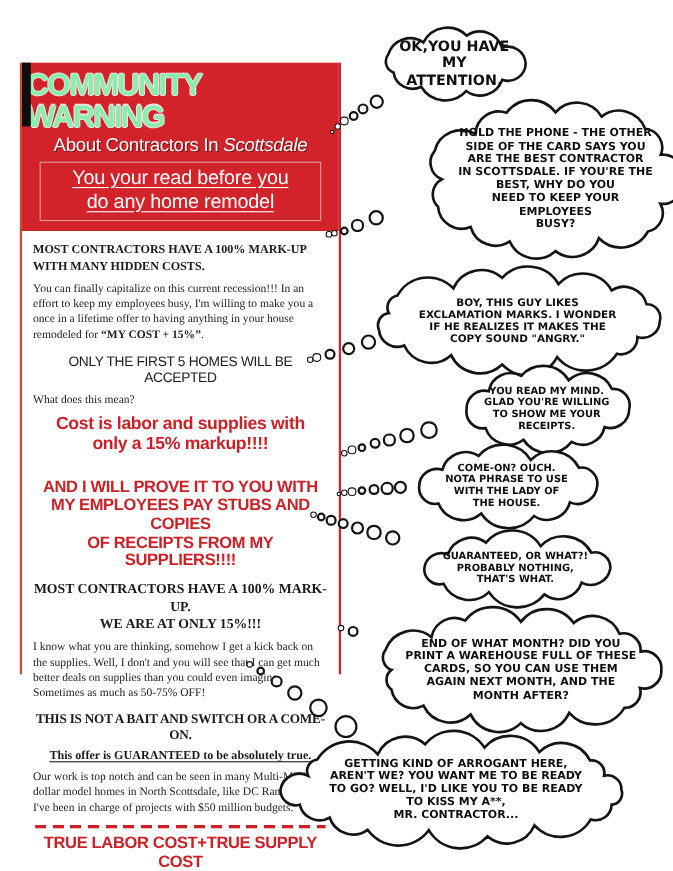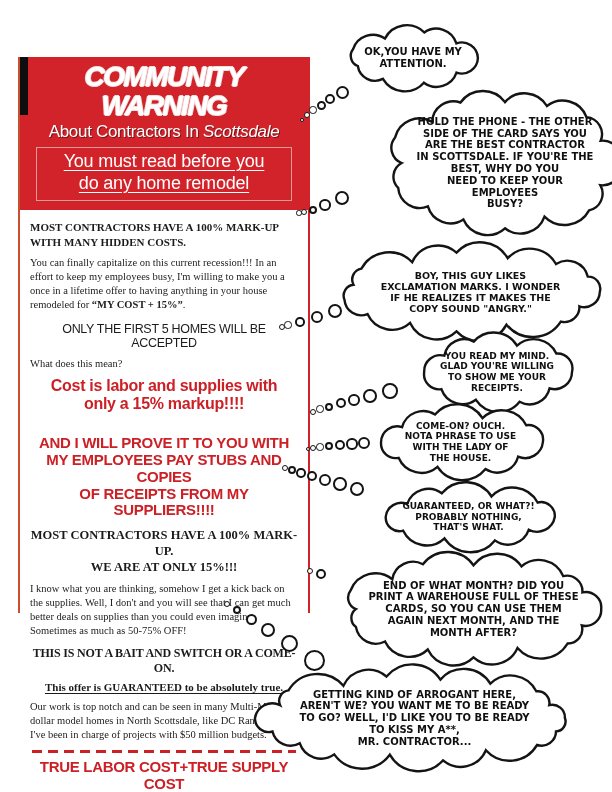--- a/index.html
+++ b/index.html
@@ -8,22 +8,22 @@
   html,body{margin:0;padding:0;background:#ffffff;}
   .page{position:relative;width:612px;height:792px;background:#fff;overflow:hidden;
         font-family:"Liberation Sans",sans-serif;}
 
   
   .flyer{position:absolute;left:18px;top:57px;width:292px;height:556px;background:#fff;
          border-left:2px solid #c94f2f;border-right:2px solid var(--red);box-sizing:border-box;z-index:1;}
   .flyer-header{position:relative;background:var(--red);padding:5px 4px 9px 4px;}
   .black-tab{position:absolute;left:0;top:0;width:8px;height:58px;background:#0e0e0e;}
   .hdr-title{font-family:"Liberation Sans",sans-serif;font-weight:bold;font-size:28px;line-height:1.05;
-             letter-spacing:-1.5px;color:#ffffff;text-align:center;
-             text-shadow:-1px 0 #f3dede,1px 0 #f3dede,0 -1px #f3dede,0 1px #f3dede;font-style:italic;}
+             letter-spacing:-1.5px;color:#86efac;text-align:left;
+             text-shadow:-1px 0 #f3dede,1px 0 #f3dede,0 -1px #f3dede,0 1px #f3dede;}
   .hdr-sub{color:#fff;font-weight:normal;font-size:17px;line-height:1.25;text-align:center;letter-spacing:-0.3px;
            text-shadow:1px 1px 0 rgba(0,0,0,0.45);}
   .hdr-sub .city{font-style:italic;}
   .readbox{margin:5px 12px 0 12px;padding:3px 4px 6px 4px;border:1px solid #e09a9a;text-align:center;}
   .readbox .rline{display:block;color:#fff;font-size:18px;line-height:1.2;font-weight:normal;
                   text-decoration:underline;text-underline-offset:3px;letter-spacing:-0.2px;}
   .flyer-body{padding:6px 10px 0 10px;color:var(--ink);}
   .serif{font-family:"Liberation Serif",serif;font-size:10.5px;line-height:1.33;margin:7px 0 0 0;color:#222;}
   .serifb{font-weight:bold;}
   .h-serif{font-family:Liberation Serif, serif;font-weight:bold;font-size:11px;line-height:1.3;margin:4px 0 0 0;}
@@ -54,21 +54,21 @@
 <body>
 
 <div class="page">
 
   <div class="flyer">
     <div class="flyer-header">
       <div class="black-tab"></div>
       <div class="hdr-title">COMMUNITY WARNING</div>
       <div class="hdr-sub"><span>About Contractors In </span><span class="city">Scottsdale</span></div>
       <div class="readbox">
-        <span class="rline">You must read before you</span>
+        <span class="rline">You your read before you</span>
         <span class="rline">do any home remodel</span>
       </div>
     </div>
 
     <div class="flyer-body">
       <p class="h-serif">MOST CONTRACTORS HAVE A 100% MARK-UP WITH MANY HIDDEN COSTS.</p>
       <p class="serif"><span>You can finally capitalize on this current recession!!!  In an effort to keep my employees busy, I'm willing to make you a once in a lifetime offer to having anything in your house remodeled for </span><span class="serifb">“MY COST + 15%”</span><span>.</span></p>
       <p class="only5">ONLY THE FIRST 5 HOMES WILL BE ACCEPTED</p>
       <p class="serif">What does this mean?</p>
       <p class="redhead red-a">Cost is labor and supplies with
@@ -86,21 +86,21 @@
       <p class="redhead red-c">TRUE LABOR COST+TRUE SUPPLY COST
 WITH ONLY A 15% MARK-UP!</p>
 
     </div>
   </div>
 
   <div class="bubble" style="left:344px;top:28px;width:138px;height:60px">
       <svg width="138" height="60" viewBox="0 0 138 60">
         <path d="M133.9,30.0 A16.1,16.1 0 0 1 112.5,44.6 A21.2,21.2 0 0 1 79.9,54.7 A25.5,25.5 0 0 1 38.9,50.9 A17.5,17.5 0 0 1 13.8,38.0 A10.8,10.8 0 0 1 9.0,21.3 A20.9,20.9 0 0 1 40.9,10.6 A24.7,24.7 0 0 1 80.3,4.4 A21.1,21.1 0 0 1 112.4,15.4 A16.1,16.1 0 0 1 133.9,30.0 Z" fill="#ffffff" stroke="#141414" stroke-width="2.4"></path>
       </svg>
-    <div class="btext" style="font-size:10px">OK,YOU HAVE MY
+    <div class="btext" style="font-size:13px">OK,YOU HAVE MY
 ATTENTION.</div>
   </div>
   <div class="bubble" style="left:382px;top:92px;width:246px;height:142px">
       <svg width="246" height="142" viewBox="0 0 246 142">
         <path d="M238.9,71.0 A18.8,18.8 0 0 1 218.3,93.2 A17.1,17.1 0 0 1 207.1,118.4 A28.0,28.0 0 0 1 162.5,124.6 A25.5,25.5 0 0 1 123.0,136.3 A26.3,26.3 0 0 1 81.4,127.5 A23.5,23.5 0 0 1 45.9,114.4 A21.7,21.7 0 0 1 16.2,95.9 A15.6,15.6 0 0 1 19.6,71.0 A16.4,16.4 0 0 1 13.1,45.4 A24.9,24.9 0 0 1 50.2,30.0 A21.3,21.3 0 0 1 78.5,10.5 A27.6,27.6 0 0 1 123.0,10.1 A26.1,26.1 0 0 1 164.9,14.0 A25.5,25.5 0 0 1 204.5,25.1 A17.1,17.1 0 0 1 218.7,48.7 A18.7,18.7 0 0 1 238.9,71.0 Z" fill="#ffffff" stroke="#141414" stroke-width="2.4"></path>
       </svg>
     <div class="btext" style="font-size:10px">HOLD THE PHONE - THE OTHER
 SIDE OF THE CARD SAYS YOU
 ARE THE BEST CONTRACTOR
 IN SCOTTSDALE. IF YOU'RE THE

